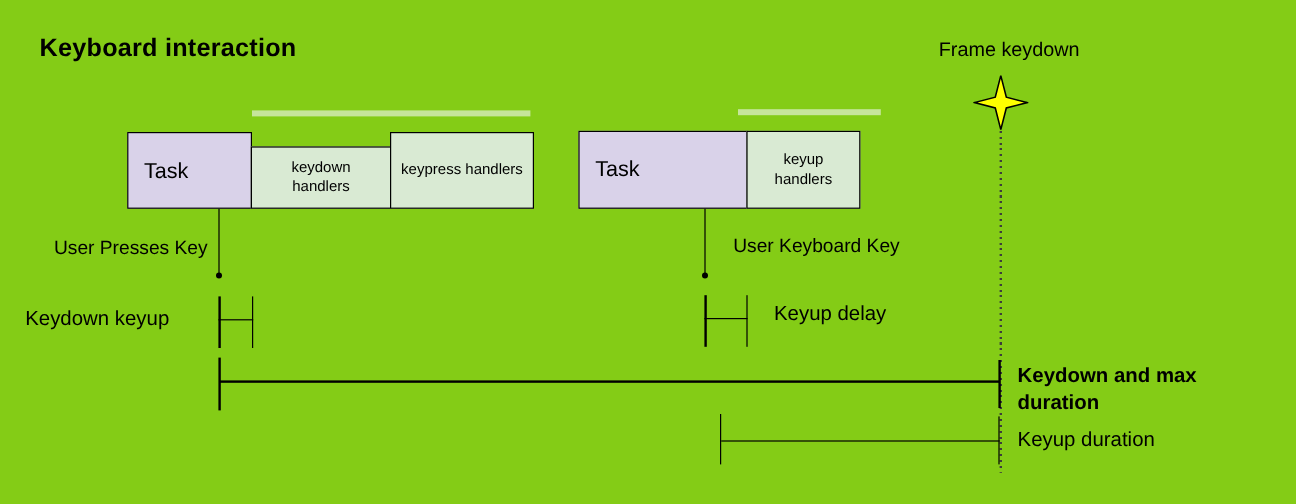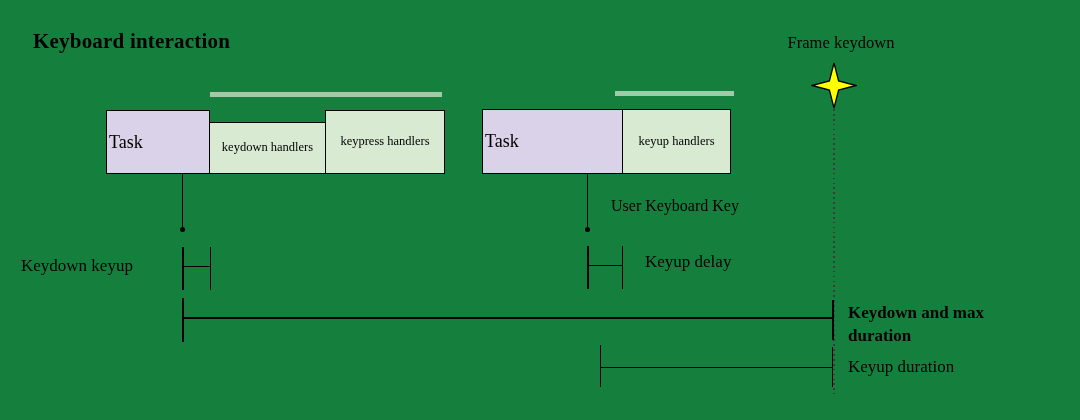--- a/index.html
+++ b/index.html
@@ -1,21 +1,21 @@
 <!DOCTYPE html>
 <html style="--task-fill: #d9d2e9; --handler-fill: #d9ead3; --star-fill: #ffff00; --line: #000000;"><head>
 <meta charset="utf-8">
 <style>
   html, body { margin: 0; padding: 0; background: #ffffff; }
   .canvas {
     position: relative;
     width: 1080px;
     height: 420px;
-    background: #15803d;
-    font-family: Liberation Serif, serif;
+    background: #84cc16;
+    font-family: Liberation Sans, sans-serif;
     color: #000;
     overflow: hidden;
   }
   .abs { position: absolute; }
 
   .title {
     left: 33px; top: 29px;
     font-size: 21px; font-weight: bold; letter-spacing: 0.2px;
   }
 
@@ -34,21 +34,21 @@
   .segment {
     box-sizing: border-box;
     border: 1px solid #000;
     display: flex; align-items: center; justify-content: center;
     text-align: center;
   }
   .segment + .segment { margin-left: -1px; }
   .segment.task {
     background: var(--task-fill, #d9d2e9);
     justify-content: flex-start;
-    padding-left: 2px;
+    padding-left: 13px;
     font-size: 18px;
   }
   .segment.handler {
     background: var(--handler-fill, #d9ead3);
     font-size: 12.5px; line-height: 1.25;
     padding: 0 8px;
   }
   .top-strip { height: 5px; background: #e9f2e4; opacity: 0.65; }
 
   .vline { background: #000; }
@@ -86,27 +86,28 @@
     </div>
     <div class="segment handler" style="width:120px;">
       <span>keypress handlers</span>
     </div>
   </div>
 
   <div class="abs bar-group" style="left:482px; top:109px; height:65px;">
     <div class="segment task" style="width:141px;">
       <span>Task</span>
     </div>
-    <div class="segment handler" style="width:109px;">
+    <div class="segment handler" style="width:95px;">
       <span>keyup handlers</span>
     </div>
   </div>
 
   <div class="abs vline" style="left:181.5px; top:174px; width:1.2px; height:54px;"></div>
   <div class="abs arrow-dot" style="left:179.5px; top:227px;"></div>
+  <div class="abs label small" style="left:40px; top:199px; width:133px; text-align:right;">User Presses Key</div>
 
   <div class="abs vline" style="left:586.5px; top:174px; width:1.2px; height:54px;"></div>
   <div class="abs arrow-dot" style="left:584.5px; top:227px;"></div>
   <div class="abs label small" style="left:611px; top:197px;">User Keyboard Key</div>
 
   <div class="abs" style="left:182px; top:247px; width:29px; height:43px;">
     <div class="vline" style="position:absolute; left:0; top:0; width:1.5px; height:43px;"></div>
     <div class="vline" style="position:absolute; right:0; top:0; width:1.5px; height:43px;"></div>
     <div class="hline" style="position:absolute; left:0; top:19px; width:29px; height:1.3px;"></div>
   </div>

